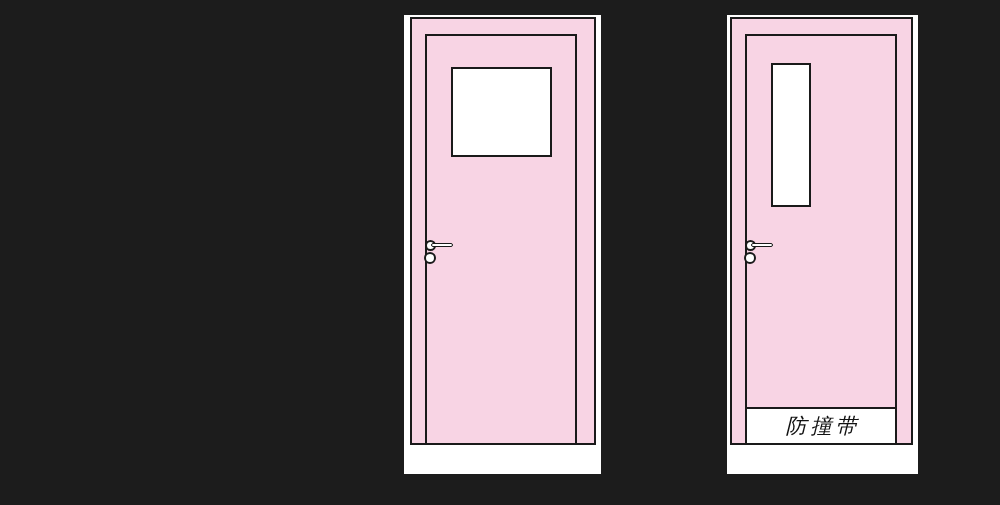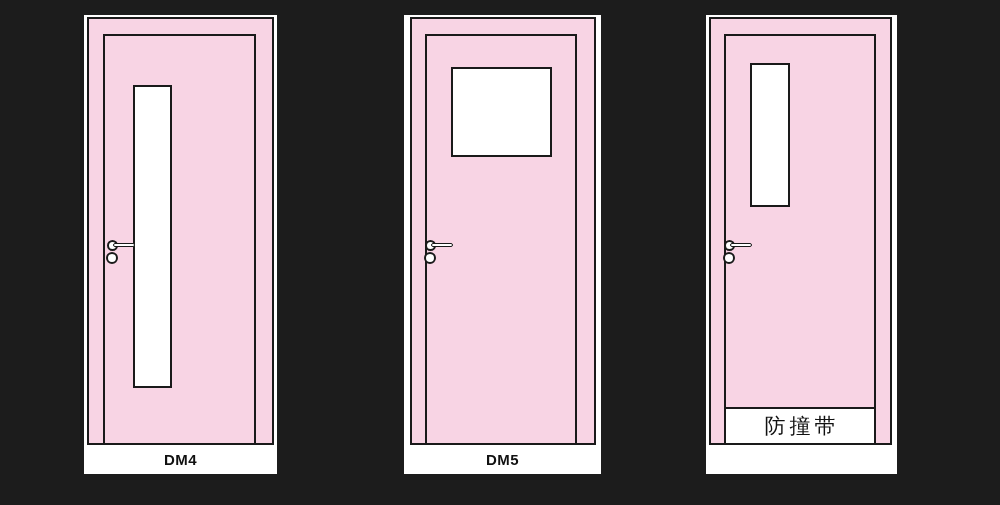--- a/index.html
+++ b/index.html
@@ -20,21 +20,21 @@
   .canvas{position:absolute;left:0;top:0;width:1000px;height:505px;}
 
   
   .door-unit{
     position:absolute;
     top:15px;height:459px;
     background:var(--white);
   }
   .unit-dm4{left:84px;width:193px;}
   .unit-dm5{left:404px;width:197px;}
-  .unit-dm6{left:706px;width:191px;}
+  .unit-dm6{left:727px;width:191px;font-style:italic;}
 
   
   .door-frame{
     position:absolute;
     top:2px;height:428px;
     background:var(--pink);
     border:2px solid var(--line);
   }
   .unit-dm4 .door-frame{left:3px;width:187px;}
   .unit-dm5 .door-frame{left:6px;width:186px;}
@@ -115,42 +115,28 @@
     font-size:15px;
     letter-spacing:0.5px;
     color:var(--label);
   }
 </style>
 </head>
 <body>
 
 <div class="canvas">
 
-  <div class="door-unit unit-dm4">
-    <div class="door-frame"></div>
-    <div class="door-leaf"></div>
-    <div class="door-window"></div>
-    <div class="handle-knob"></div>
-    <div class="handle-lever"></div>
-    <div class="lock-cylinder"></div>
-    <div class="label-band">
-      <span>DM4</span>
-    </div>
-  </div>
 
   <div class="door-unit unit-dm5">
     <div class="door-frame"></div>
     <div class="door-leaf"></div>
     <div class="door-window"></div>
     <div class="handle-knob"></div>
     <div class="handle-lever"></div>
     <div class="lock-cylinder"></div>
-    <div class="label-band">
-      <span>DM5</span>
-    </div>
   </div>
 
   <div class="door-unit unit-dm6">
     <div class="door-frame"></div>
     <div class="door-leaf"></div>
     <div class="door-window"></div>
     <div class="handle-knob"></div>
     <div class="handle-lever"></div>
     <div class="lock-cylinder"></div>
     <div class="bump-strip">

